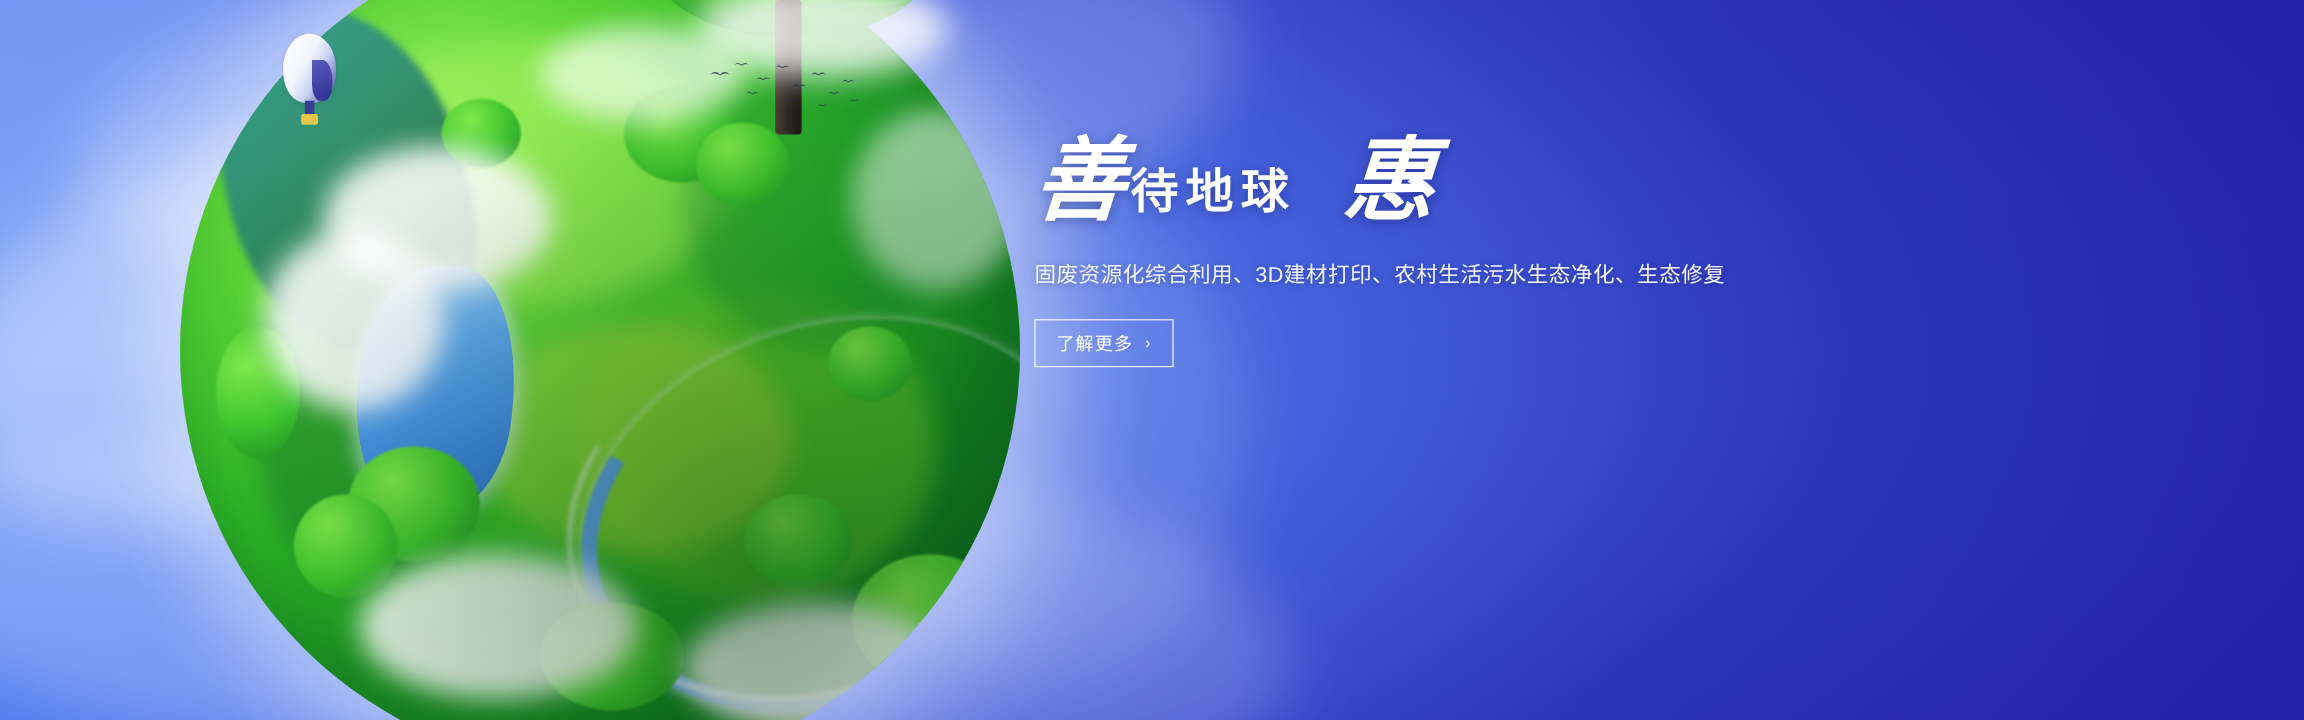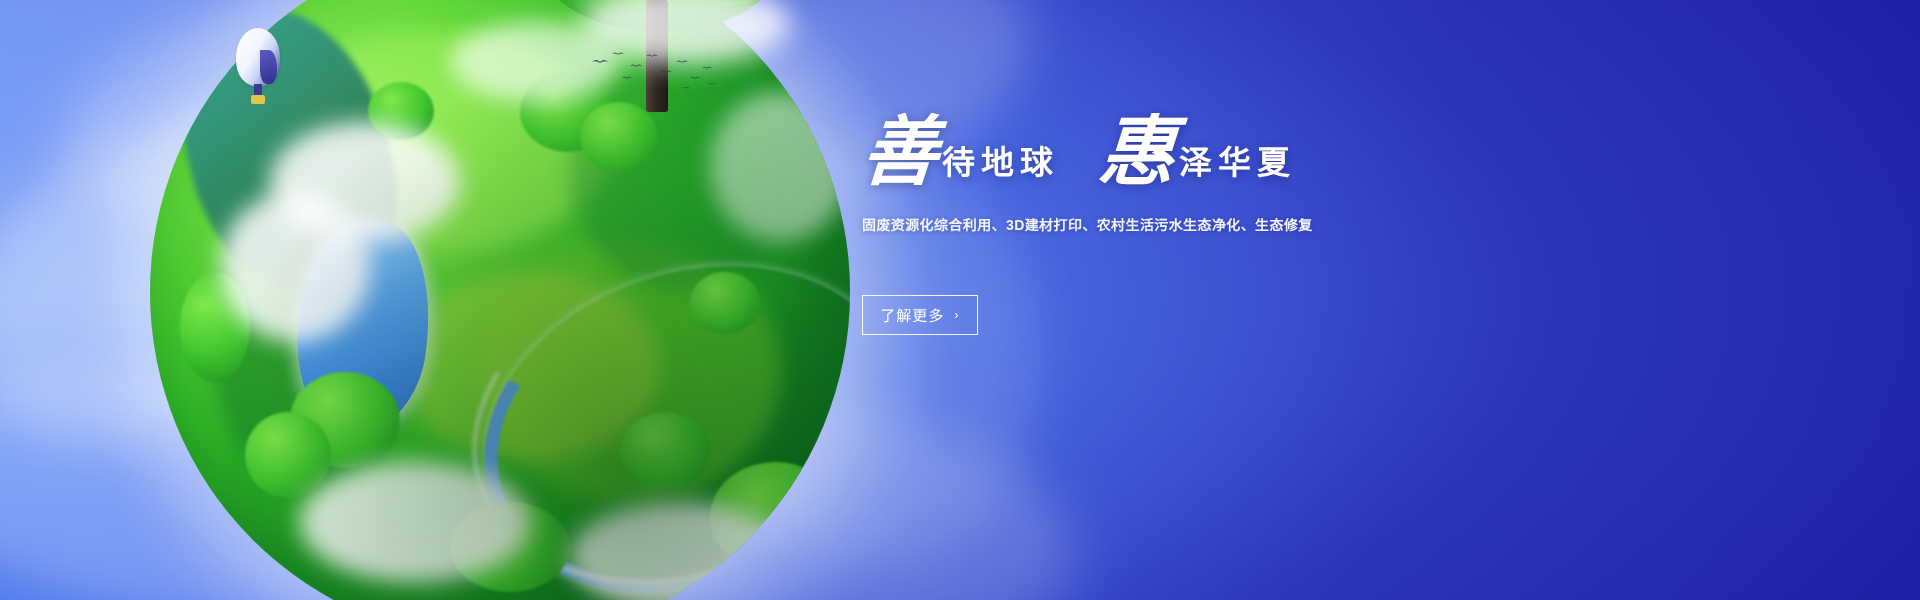--- a/index.html
+++ b/index.html
@@ -158,41 +158,40 @@
   .hl-phrase{display:flex;align-items:flex-end;}
   .hl-phrase + .hl-phrase{margin-left:40px;}
   .hl-big{
     font-family:"Liberation Serif","DejaVu Serif",serif;
     font-size:76px;font-weight:700;font-style:italic;
     letter-spacing:0;transform:skewX(-4deg);
     line-height:.92;
   }
   .hl-rest{
     font-family:"Liberation Serif","DejaVu Serif",serif;
-    font-size:33px;font-weight:700;letter-spacing:6px;
+    font-size:40px;font-weight:700;letter-spacing:6px;
     padding-bottom:8px;margin-left:4px;
   }
   .subtitle{
     font-size:25px;font-weight:400;letter-spacing:7px;
     margin:0 0 22px 0;white-space:nowrap;
     text-shadow:0 1px 6px rgba(10,12,70,.30);
   }
   .desc{
-    font-size:14px;font-weight:700;letter-spacing:.4px;
+    font-size:18px;font-weight:400;letter-spacing:.4px;
     margin:0 0 26px 0;white-space:nowrap;color:#f2f4ff;
     text-shadow:0 1px 5px rgba(10,12,70,.30);
   }
   .cta{
     display:inline-flex;align-items:center;justify-content:center;gap:10px;
     width:116px;height:40px;padding:0 16px;
     border:1px solid rgba(255,255,255,.92);
     background:transparent;color:#fff;
     font-size:15px;letter-spacing:1px;cursor:pointer;
     font-family:"Liberation Sans","DejaVu Sans",sans-serif;
-    margin-top:35px;
   }
   .cta .chev{font-size:13px;line-height:1;opacity:.95;}
 </style>
 </head>
 <body>
 
 <div class="banner">
 
   <div class="halo"></div>
   <div class="cloud c8"></div>
@@ -267,21 +266,20 @@
 
   <div class="content">
 
     <div class="headline">
       <span class="hl-phrase">
         <span class="hl-big">善</span>
         <span class="hl-rest">待地球</span>
       </span>
       <span class="hl-phrase">
         <span class="hl-big">惠</span>
-        <span class="hl-rest">泽华夏</span>
       </span>
     </div>
 
 
     <div class="desc">固废资源化综合利用、3D建材打印、农村生活污水生态净化、生态修复</div>
 
     <button class="cta">
       <span>了解更多</span>
       <span class="chev">›</span>
     </button>

